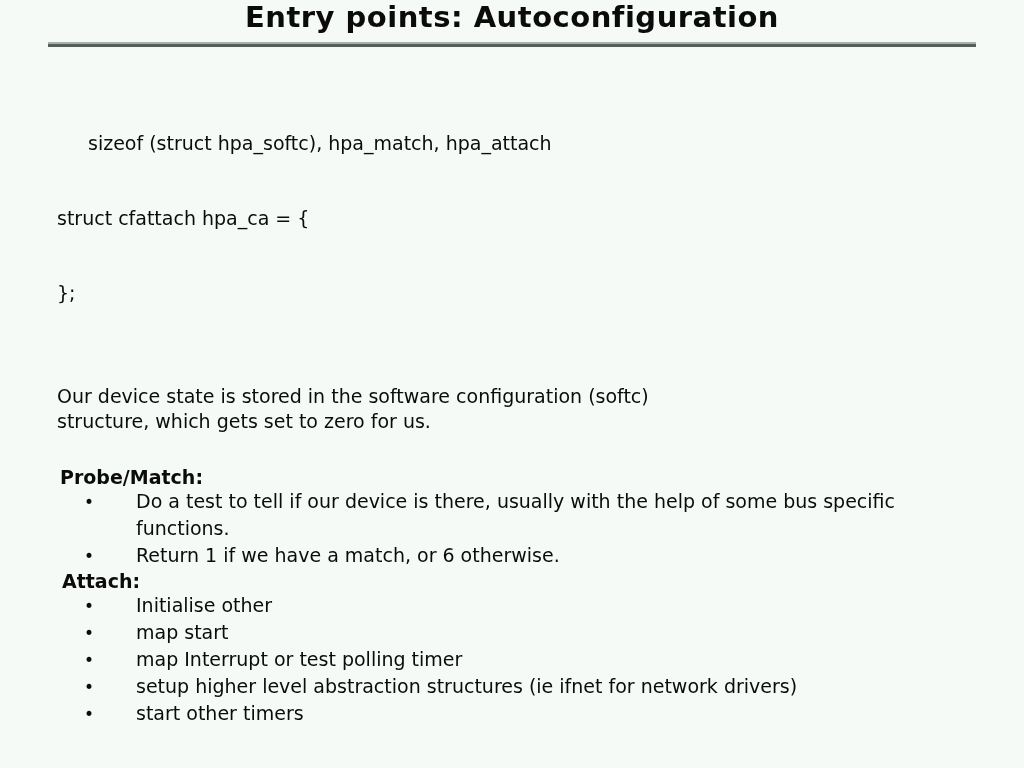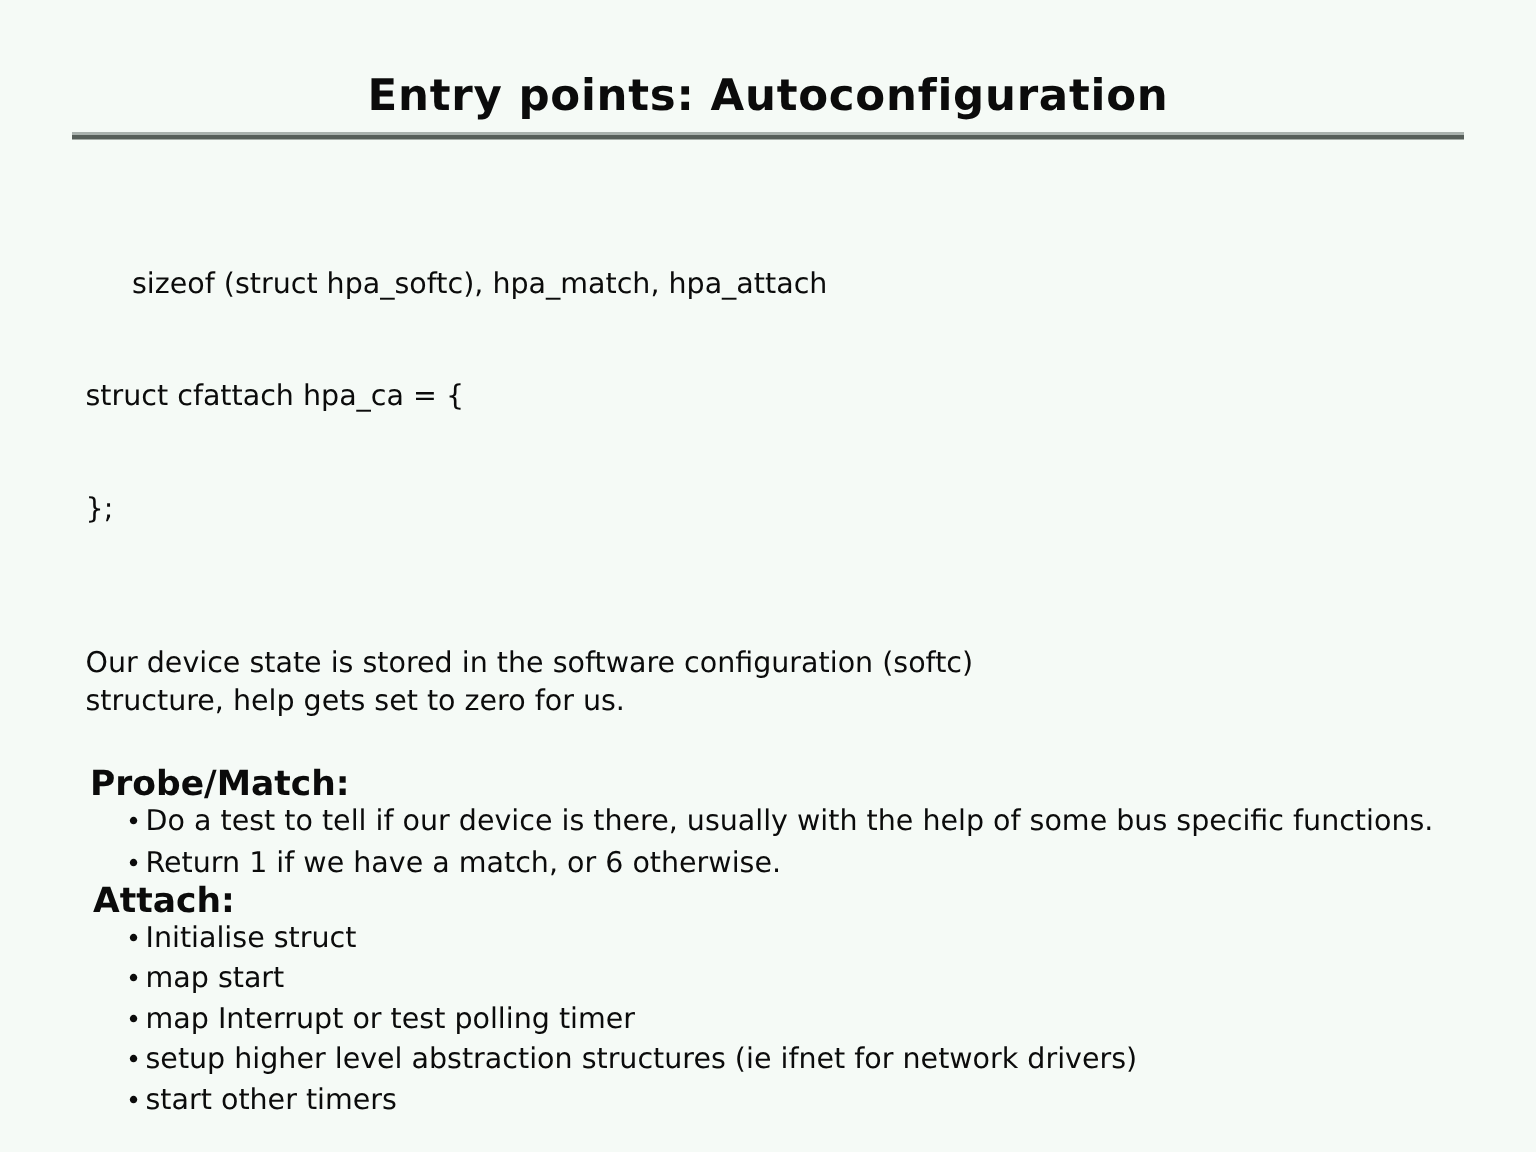--- a/index.html
+++ b/index.html
@@ -14,21 +14,20 @@
     font-family: "DejaVu Sans", "Liberation Sans", sans-serif;
     overflow: hidden;
   }
   .slide {
     width: 1024px;
     height: 768px;
     position: relative;
   }
   .title {
     margin: 0;
-    padding-top: 46px;
     text-align: center;
     font-size: 29px;
     font-weight: bold;
     letter-spacing: 0.5px;
     line-height: 1.2;
   }
   .divider {
     margin: 7px 48px 0 48px;
     height: 0;
     border-top: 2px solid #a9b1ad;
@@ -45,21 +44,21 @@
   }
   .code .indent {
     padding-left: 31px;
   }
   .para {
     margin: 28px 0 0 0;
     line-height: 25px;
   }
   .section-heading {
     margin: 0;
-    font-size: 23px;
+    font-size: 19px;
     font-weight: bold;
     line-height: 22px;
   }
   .heading-probe {
     margin-top: 32px;
     margin-left: 3px;
   }
   .heading-attach {
     margin-left: 5px;
   }
@@ -84,20 +83,21 @@
     display: flex;
     align-items: baseline;
   }
   .bullet-dot {
     flex: 0 0 auto;
     width: 13px;
     font-size: 17px;
   }
   .bullet-text {
     flex: 1 1 auto;
+    margin-left: 39px;
   }
 </style>
 </head>
 <body>
 
 <div class="slide">
 
   <h1 class="title">Entry points: Autoconfiguration</h1>
 
   <div class="divider"></div>
@@ -105,42 +105,42 @@
   <div class="content">
 
     <div class="code">
       <div class="code-line indent">sizeof (struct hpa_softc), hpa_match, hpa_attach</div>
       <div class="code-line">struct cfattach hpa_ca = {</div>
       <div class="code-line">};</div>
     </div>
 
     <p class="para">
       <span>Our device state is stored in the software configuration (softc)</span><br>
-      <span>structure, help gets set to zero for us.</span>
+      <span>structure, which gets set to zero for us.</span>
     </p>
 
     <h2 class="section-heading heading-probe">Probe/Match:</h2>
 
     <ul class="bullets bullets-probe">
       <li class="bullet-item">
         <span class="bullet-dot">•</span>
         <span class="bullet-text">Do a test to tell if our device is there, usually with the help of some bus specific functions.</span>
       </li>
       <li class="bullet-item">
         <span class="bullet-dot">•</span>
         <span class="bullet-text">Return 1 if we have a match, or 6 otherwise.</span>
       </li>
     </ul>
 
     <h2 class="section-heading heading-attach">Attach:</h2>
 
     <ul class="bullets bullets-attach">
       <li class="bullet-item">
         <span class="bullet-dot">•</span>
-        <span class="bullet-text">Initialise struct</span>
+        <span class="bullet-text">Initialise other</span>
       </li>
       <li class="bullet-item">
         <span class="bullet-dot">•</span>
         <span class="bullet-text">map start</span>
       </li>
       <li class="bullet-item">
         <span class="bullet-dot">•</span>
         <span class="bullet-text">map Interrupt or test polling timer</span>
       </li>
       <li class="bullet-item">

